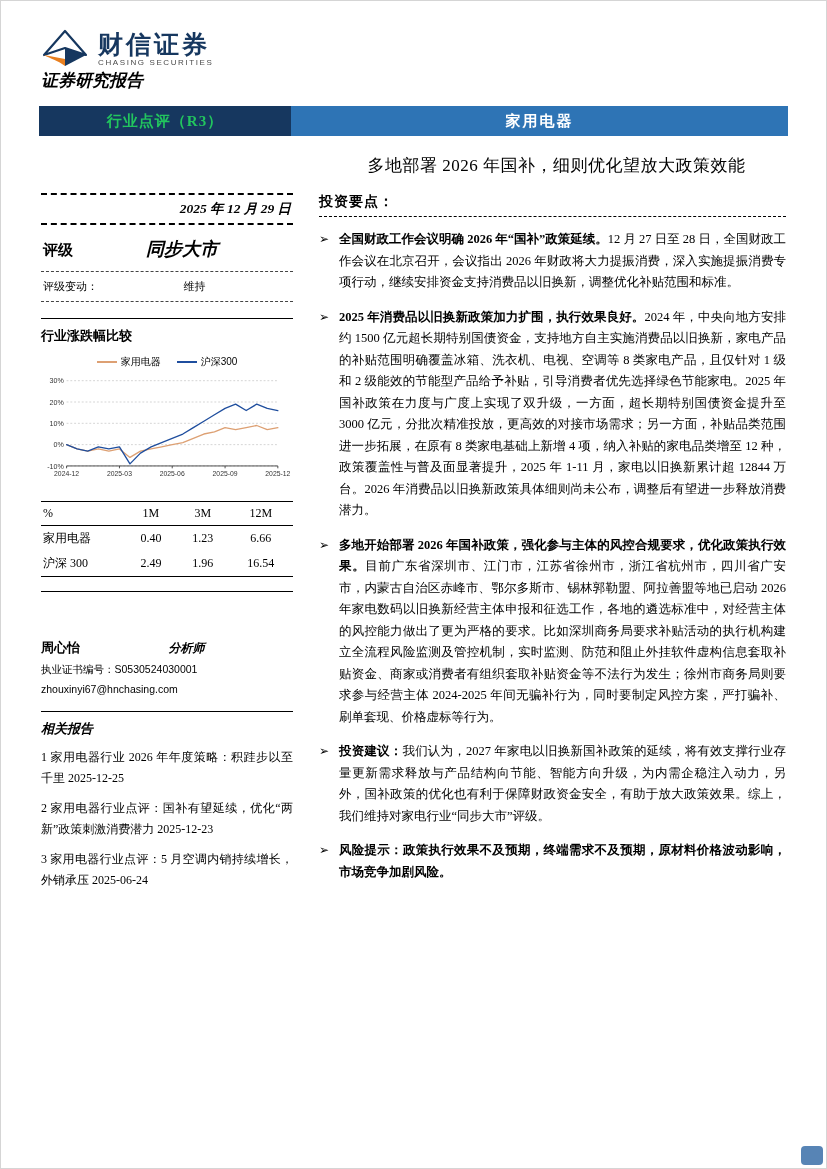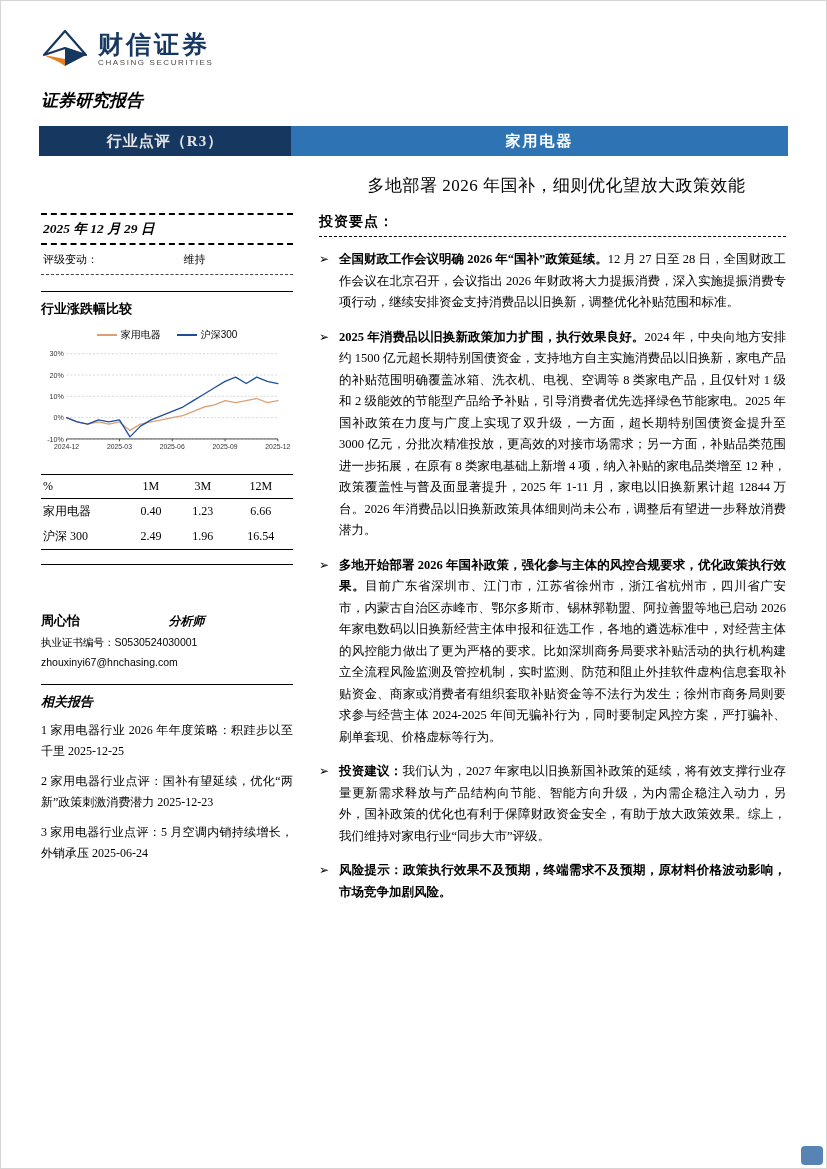--- a/index.html
+++ b/index.html
@@ -4,37 +4,37 @@
 <style>
   html,body{margin:0;padding:0;background:#e9e9e9;font-family:"Liberation Serif","DejaVu Serif",serif;}
   .page{position:relative;width:827px;height:1169px;margin:0 auto;background:#ffffff;border:1px solid #d5d5d5;box-sizing:border-box;overflow:hidden;color:#000;}
 
   
   .top{display:flex;justify-content:space-between;align-items:flex-start;padding:28px 44px 0 40px;flex-direction:column;}
   .logo{display:flex;align-items:center;gap:9px;}
   .logo-mark{width:48px;height:40px;}
   .logo-txt .cn{font-size:25px;font-weight:bold;color:#16375f;letter-spacing:3px;line-height:1.05;font-family:"Liberation Sans","DejaVu Sans",sans-serif;}
   .logo-txt .en{font-size:8px;color:#4a4a4a;letter-spacing:1.6px;font-family:"Liberation Sans","DejaVu Sans",sans-serif;}
-  .report-type{margin-top:20px;font-size:17px;font-weight:bold;font-style:italic;}
+  .report-type{font-size:17px;font-weight:bold;font-style:italic;}
 
   
   .banner{display:flex;height:30px;margin:14px 38px 0 38px;}
-  .banner-left{width:252px;background:#16375f;color:#e5e5e5;font-weight:bold;font-size:15px;display:flex;align-items:center;justify-content:center;letter-spacing:1px;}
+  .banner-left{width:252px;background:#16375f;color:#22c55e;font-weight:bold;font-size:15px;display:flex;align-items:center;justify-content:center;letter-spacing:1px;}
   .banner-right{flex:1;background:#2e74b5;color:#ffffff;font-weight:bold;font-size:15px;display:flex;align-items:center;justify-content:center;letter-spacing:2px;}
 
   
   .doc-title{margin:18px 40px 0 326px;text-align:center;font-size:17px;font-weight:normal;letter-spacing:0.5px;}
 
   
   .columns{display:flex;margin:16px 40px 0 40px;gap:26px;}
   aside{width:252px;flex:none;}
   main{flex:1;min-width:0;}
 
   
-  .datebox{border-top:2px dashed #000;border-bottom:2px dashed #000;padding:5px 2px;font-size:13.5px;font-weight:bold;font-style:italic;}
+  .datebox{border-top:2px dashed #000;border-bottom:2px dashed #000;padding:5px 2px;font-size:13.5px;font-weight:bold;font-style:italic;text-align:right;}
   .rating-row{display:flex;align-items:baseline;padding:12px 2px 10px;border-bottom:1px dashed #444;}
   .rating-label{font-size:15px;font-weight:bold;}
   .rating-value{flex:1;text-align:center;font-size:18px;font-weight:bold;font-style:italic;}
   .rating-change{display:flex;align-items:baseline;padding:7px 2px;border-bottom:1px dashed #444;font-size:11px;}
   .rating-change .val{flex:1;text-align:center;}
   .sec-head{margin-top:16px;border-top:1.5px solid #000;padding-top:8px;font-size:13px;font-weight:bold;}
   .legend{display:flex;justify-content:center;gap:16px;margin:10px 0 2px;font-size:10px;font-family:"Liberation Sans","DejaVu Sans",sans-serif;}
   .legend .item{display:flex;align-items:center;gap:4px;}
   .legend .swatch{display:inline-block;width:20px;height:2px;}
   .chart-wrap{margin-top:2px;}
@@ -90,20 +90,24 @@
     <div class="banner-left">行业点评（R3）</div>
     <div class="banner-right">家用电器</div>
   </div>
 
   <h1 class="doc-title">多地部署 2026 年国补，细则优化望放大政策效能</h1>
 
   <div class="columns">
     <aside>
       <div class="datebox">2025 年 12 月 29 日</div>
 
+      <div class="rating-row">
+        <span class="rating-label">评级</span>
+        <span class="rating-value">同步大市</span>
+      </div>
       <div class="rating-change">
         <span>评级变动：</span>
         <span class="val">维持</span>
       </div>
 
       <div class="sec-head">行业涨跌幅比较</div>
       <div class="legend">
           <span class="item">
             <span class="swatch" style="background: rgb(221, 160, 115);"></span>
             <span>家用电器</span>

